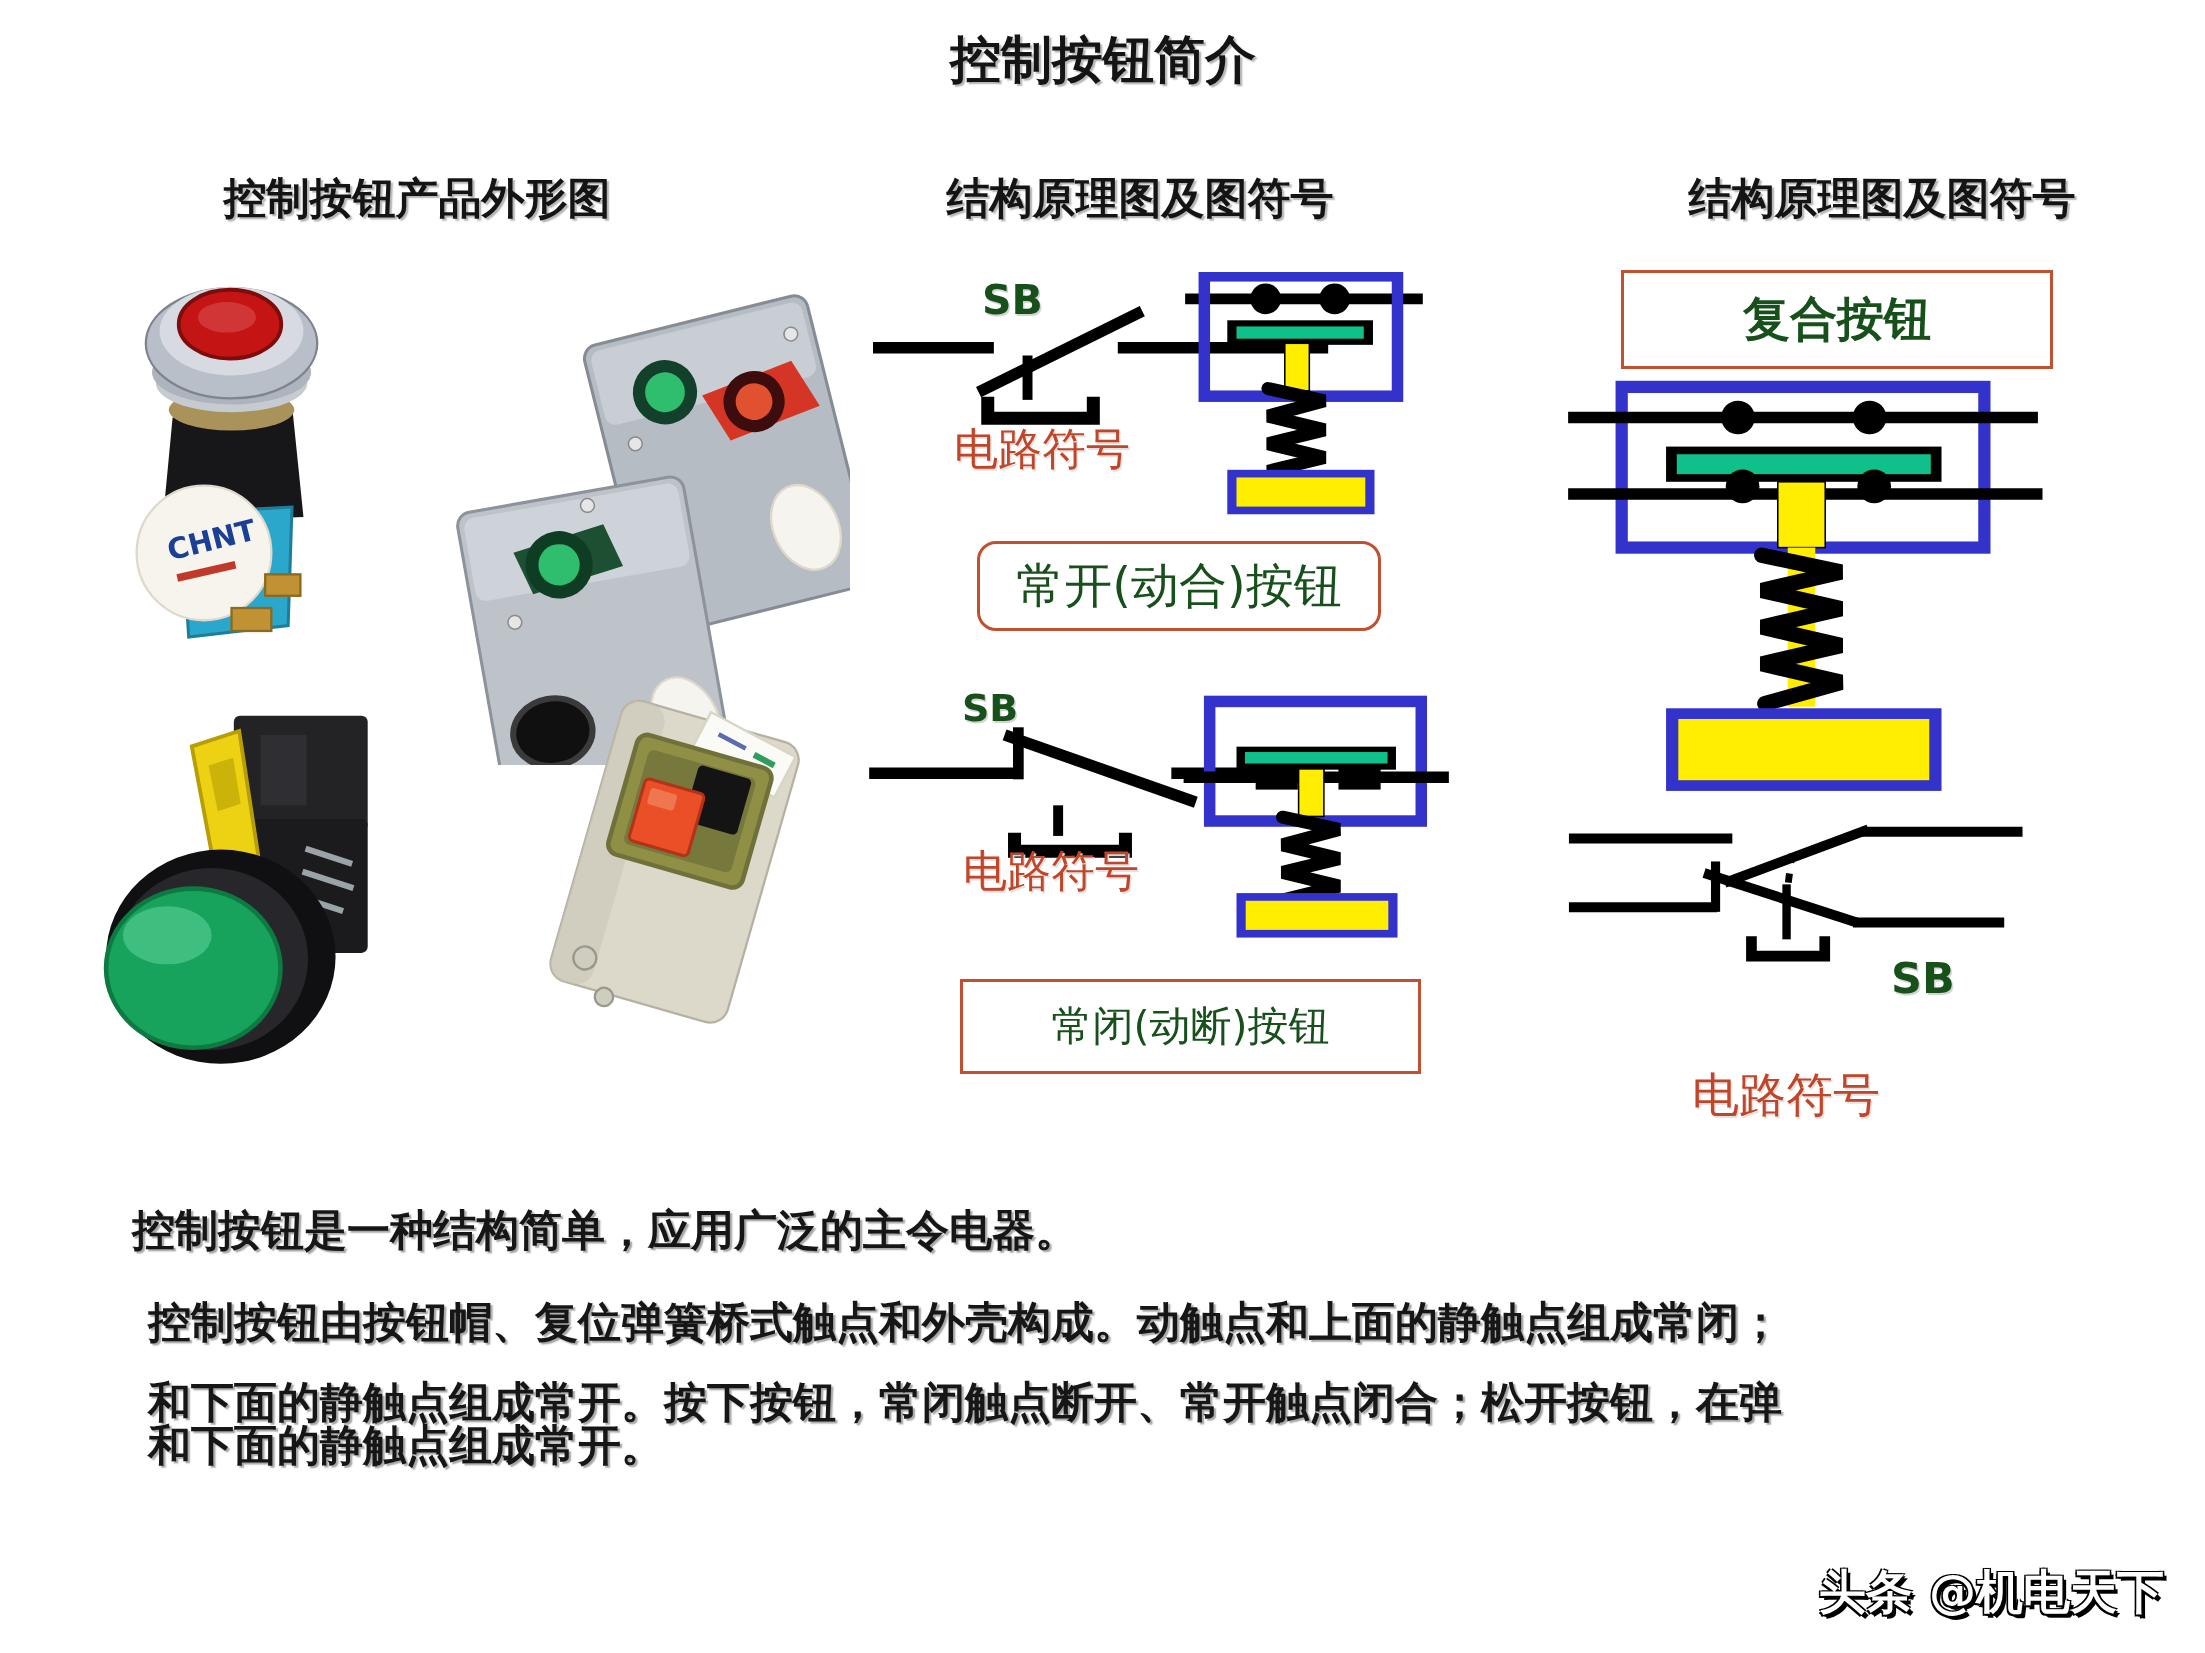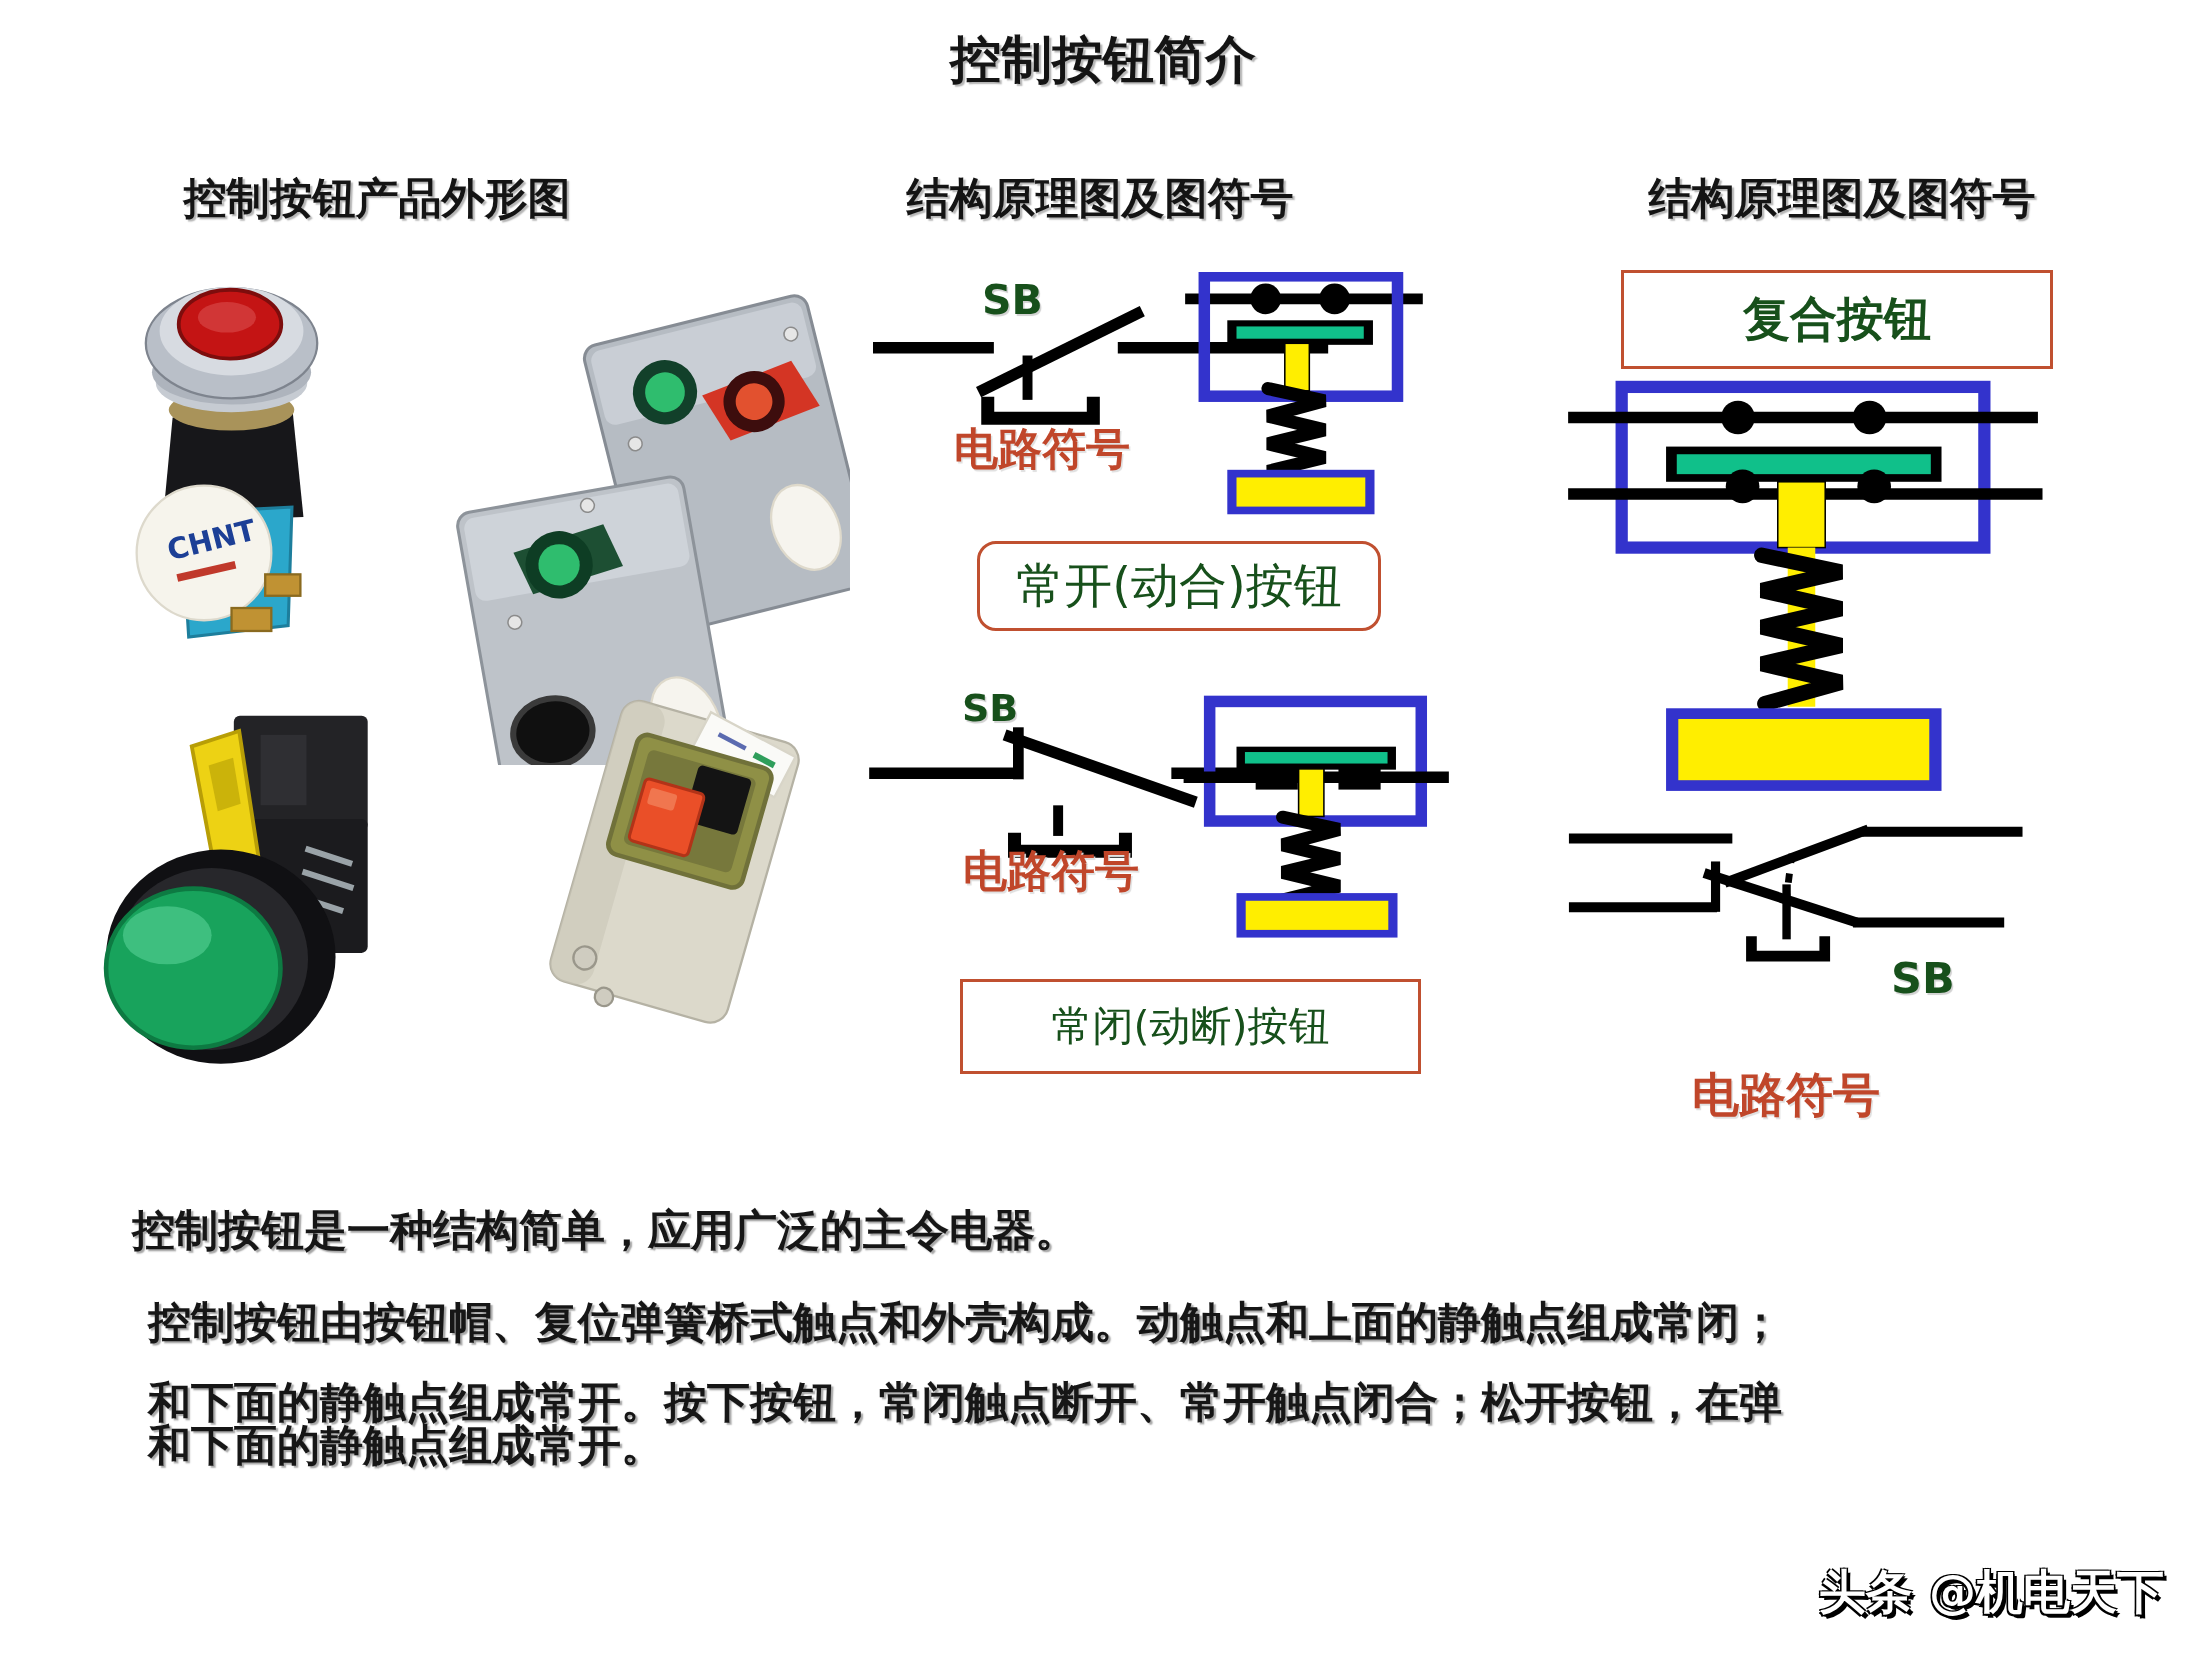--- a/index.html
+++ b/index.html
@@ -9,24 +9,24 @@
     --diagram-blue:#3333cc;
     --contact-green:#10c08a;
     --plunger-yellow:#ffee00;
   }
   html,body{margin:0;padding:0;background:#fff;}
   body{font-family:"DejaVu Sans","Liberation Sans",sans-serif;}
   #canvas{position:relative;width:2205px;height:1654px;background:#ffffff;overflow:hidden;}
   .abs{position:absolute;}
   .hdr{font-weight:bold;color:#141414;text-shadow:2.3px 2.3px 1.5px #b5b5b5;white-space:nowrap;}
   .title{font-size:51px;text-align:center;}
-  .colhdr{font-size:43px;}
+  .colhdr{font-size:43px;margin-left:40px;}
   .center{transform:translateX(-50%);}
   .sb{font-weight:bold;color:var(--dark-green);text-shadow:1.5px 1.5px 0.8px #d2d2d2;white-space:nowrap;}
-  .circuit-label{color:var(--orange-red);font-weight:bold;text-shadow:1.5px 1.5px 0.8px #e0e0e0;white-space:nowrap;}
+  .circuit-label{color:var(--orange-red);font-weight:normal;text-shadow:1.5px 1.5px 0.8px #e0e0e0;white-space:nowrap;}
   .label-box{border:3.1px solid var(--label-border);color:var(--dark-green);background:#fff;
              display:flex;align-items:center;justify-content:center;white-space:nowrap;margin-left:24px;}
   .para{font-size:43px;font-weight:bold;color:#161616;text-shadow:2.3px 2.3px 1.5px #a6a6a6;white-space:nowrap;}
   .watermark{font-size:47px;font-weight:bold;color:#ffffff;white-space:nowrap;
     text-shadow:-1.5px -1.5px 0 #000,1.5px -1.5px 0 #000,-1.5px 1.5px 0 #000,1.5px 1.5px 0 #000,3.8px 3.8px 0 #000;}
   svg{display:block;}
   .wire{stroke:#000;fill:none;}
   .blue-rect{fill:none;stroke:var(--diagram-blue);}
   .blue-fill{fill:var(--diagram-blue);}
   .yellow-fill{fill:var(--plunger-yellow);}

